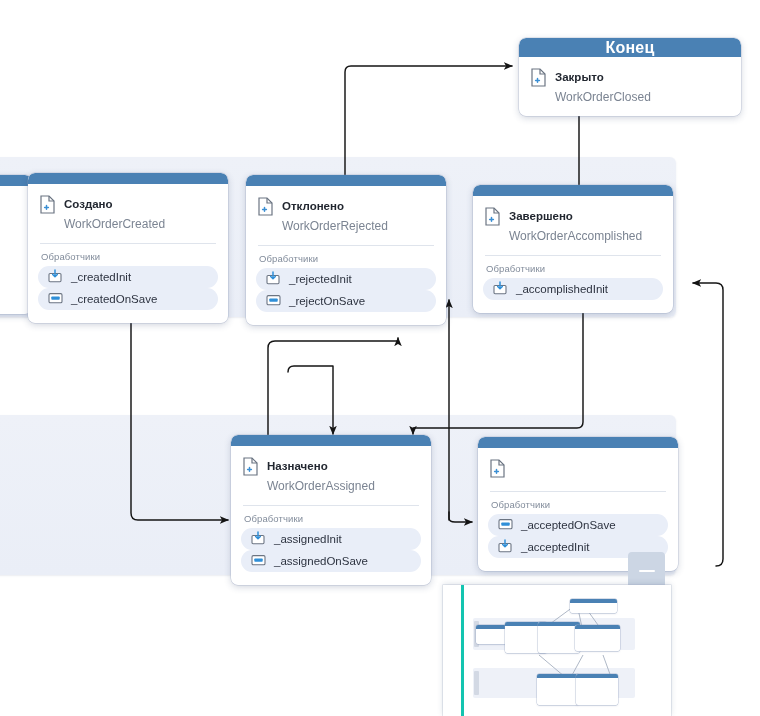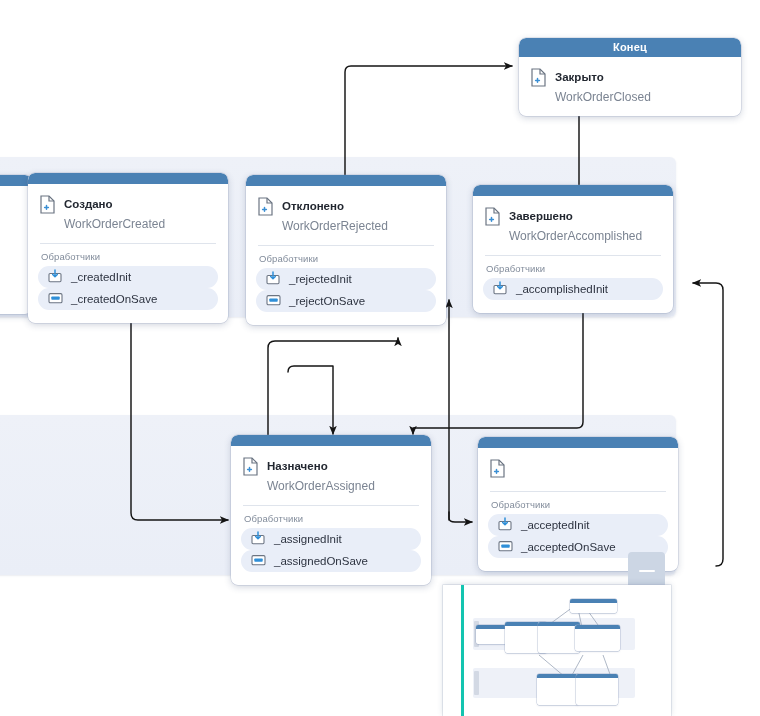--- a/index.html
+++ b/index.html
@@ -36,21 +36,21 @@
   }
   .node .bar{
     height:11px;
     background:#4a81b4;
     border-radius:7px 7px 0 0;
   }
   .node.end-node{width:222px;}
   .node.end-node .bar{
     height:19px;
     color:#ffffff;
-    font-size:11px;
+    font-size:16px;
     font-weight:bold;
     text-align:center;
     line-height:19px;
     letter-spacing:.2px;
   }
   .node-head{
     display:flex;align-items:flex-start;
     padding:9px 12px 9px 11px;
     gap:8px;
   }
@@ -322,34 +322,34 @@
           <path d="M5.6,12.4 H9.4 M7.5,10.5 V14.3" stroke="#3b8fd4" stroke-width="1.5" stroke-linecap="round"></path>
         </svg>
       </span>
     </div>
     <div class="divider"></div>
     <div class="sect-label">Обработчики</div>
     <div class="handlers">
       <div class="handler">
         <span>
           <svg width="15" height="14" viewBox="0 0 15 14">
+            <rect x="1" y="2.6" width="13" height="9.2" rx="1.3" fill="#ffffff" stroke="#6b7482" stroke-width="1.1"></rect>
+            <rect x="3.3" y="5.6" width="8.4" height="3.1" rx="0.7" fill="#2f8fd8"></rect>
+          </svg>
+        </span>
+        <span>_acceptedOnSave</span>
+      </div>
+      <div class="handler">
+        <span>
+          <svg width="15" height="14" viewBox="0 0 15 14">
             <rect x="1" y="4.5" width="12" height="8.2" rx="1.1" fill="#ffffff" stroke="#6b7482" stroke-width="1.1"></rect>
             <path d="M7,1 V7.4 M4.7,5.4 L7,7.8 L9.3,5.4" stroke="#2f8fd8" stroke-width="1.5" fill="none" stroke-linecap="round" stroke-linejoin="round"></path>
           </svg>
         </span>
         <span>_acceptedInit</span>
-      </div>
-      <div class="handler">
-        <span>
-          <svg width="15" height="14" viewBox="0 0 15 14">
-            <rect x="1" y="2.6" width="13" height="9.2" rx="1.3" fill="#ffffff" stroke="#6b7482" stroke-width="1.1"></rect>
-            <rect x="3.3" y="5.6" width="8.4" height="3.1" rx="0.7" fill="#2f8fd8"></rect>
-          </svg>
-        </span>
-        <span>_acceptedOnSave</span>
       </div>
     </div>
   </div>
 
   <div id="drag-handle">
     <span class="dash"></span>
   </div>
 
   <div id="minimap">
     <div class="mm-scroll"></div>

